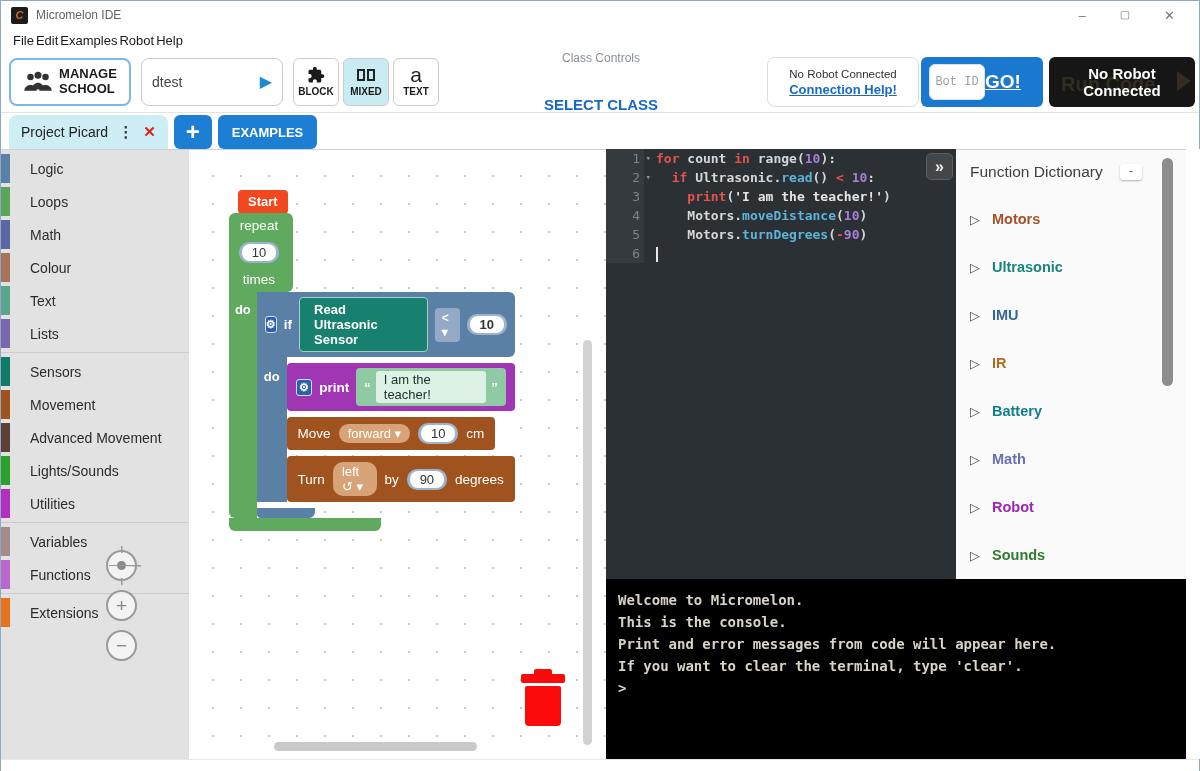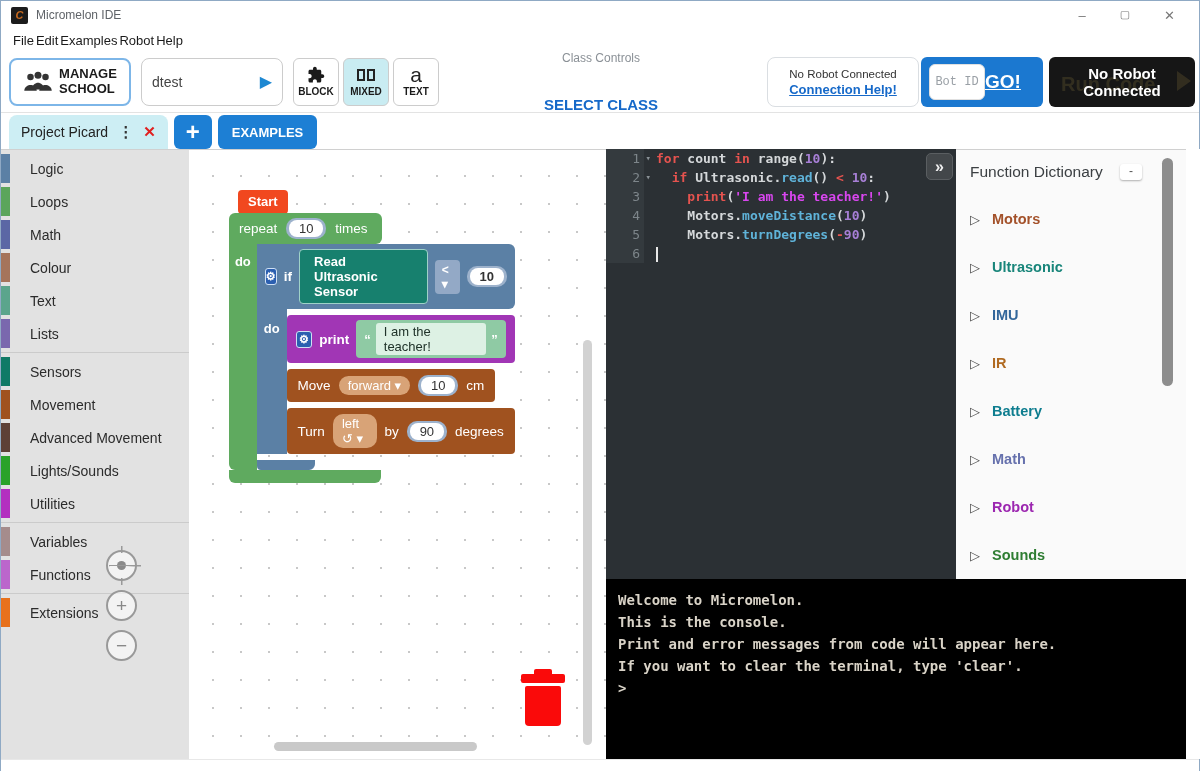--- a/index.html
+++ b/index.html
@@ -64,21 +64,21 @@
   .pal-bar { width:9px; height:29px; margin-right:20px; }
   .pal-label { font-size:14px; color:#2b2b2b; }
 
   
   .workspace { position:absolute; left:188px; top:148px; width:417px; height:610px; background:#fff; border-top:1px solid #d0d0d0;
     background-image:radial-gradient(circle, #c8c8c8 1.2px, transparent 1.4px); background-size:28px 28px; background-position:10px 12px; }
   .blocks { position:absolute; left:0; top:0; }
   .blk-start { position:absolute; left:49px; top:40px; background:#f1481f; color:#fff; font-weight:bold; font-size:13px; padding:4px 10px 5px; border-radius:4px; cursor:grab; }
   .blk-start::after { content:""; position:absolute; left:10px; bottom:-5px; width:14px; height:5px; background:#f1481f; border-radius:0 0 3px 3px; }
   .blk-repeat { position:absolute; left:40px; top:63px; cursor:grab; }
-  .g { background:#5faa5f; }
+  .g { background:#5faa5f;flex-direction:column; }
   .rep-head { display:inline-flex; align-items:center; gap:9px; padding:5px 14px 5px 10px; border-radius:6px 6px 6px 0; color:#fff; font-size:13.5px; }
   .socket { background:#9db2cc; border-radius:10px; padding:2px 3px; display:inline-flex; }
   .numfield { background:#fff; border-radius:8px; min-width:34px; padding:1px 6px; text-align:center; color:#333; font-size:13px; }
   .rep-body { display:flex; }
   .rep-left { width:34px; color:#fff; font-weight:bold; font-size:13px; text-align:center; padding-top:10px; border-radius:0 0 0 6px; }
   .rep-foot { width:152px; height:13px; border-radius:0 0 6px 6px; }
   .b { background:#5b80a5; }
   .if-head { display:inline-flex; align-items:center; gap:7px; padding:5px 8px; border-radius:0 6px 6px 0; color:#fff; font-size:13.5px; font-weight:bold; }
   .gear { width:17px; height:17px; background:#2b5fb0; border:1px solid #cfe0f4; border-radius:3px; color:#fff; font-size:11px; line-height:15px; text-align:center; cursor:pointer; }
   .chip-teal { background:#17806e; border:1px solid #9fd2c8; border-radius:4px; padding:4px 14px; color:#fff; font-weight:bold; font-size:13px; }
@@ -105,21 +105,21 @@
   .trash .bin { width:36px; height:40px; background:#fa0a0a; margin:3px auto 0; border-radius:2px 2px 4px 4px; }
   .ws-vscroll { position:absolute; right:14px; top:190px; width:9px; height:405px; background:#d2d2d2; border-radius:5px; cursor:pointer; }
   .ws-hscroll { position:absolute; left:85px; bottom:8px; width:203px; height:9px; background:#c9c9c9; border-radius:5px; cursor:pointer; }
 
   
   .editor { position:absolute; left:605px; top:148px; width:350px; height:430px; background:#2b3034; font-family:"DejaVu Sans Mono", monospace; font-size:13px; font-weight:600; overflow:hidden; }
   .ed-line { display:flex; height:19px; line-height:19px; }
   .ed-gutter { width:38px; background:#343a3e; color:#7d858a; text-align:right; padding-right:4px; flex:none; font-weight:normal; position:relative; }
   .ed-fold { position:absolute; right:-7px; top:0; color:#8a9196; font-size:9px; }
   .ed-code { padding-left:12px; white-space:pre; }
-  .tk-kw { color:#e5534f; } .tk-pl { color:#d5d8da; } .tk-fn { color:#5fb3d9; } .tk-num { color:#a77fd6; } .tk-str { color:#d946ef;margin-top:48px; }
+  .tk-kw { color:#e5534f; } .tk-pl { color:#d5d8da; } .tk-fn { color:#5fb3d9; } .tk-num { color:#a77fd6; } .tk-str { color:#e5e5e5;margin-top:48px; }
   .ed-cursor { display:inline-block; width:2px; height:15px; background:#e8e8e8; vertical-align:middle; }
   .collapse-btn { position:absolute; left:925px; top:152px; width:27px; height:27px; background:#43474a; border:1px solid #5a5e61; border-radius:5px; color:#f0f0f0; font-size:16px; font-weight:bold; display:flex; align-items:center; justify-content:center; cursor:pointer; z-index:5; }
 
   
   .dict { position:absolute; left:955px; top:148px; width:230px; height:430px; background:#fafafa; border-top:1px solid #d0d0d0; }
   .dict-head { display:flex; align-items:center; justify-content:space-between; padding:13px 44px 0 14px; }
   .dict-title { font-size:15.5px; color:#3c4043; }
   .dict-min { width:22px; height:16px; background:#fff; border-radius:3px; box-shadow:0 1px 2px rgba(0,0,0,.3); font-size:12px; color:#555; text-align:center; line-height:14px; cursor:pointer; }
   .dict-items { margin-top:14px; }
   .dict-item { height:48px; display:flex; align-items:center; gap:12px; padding-left:14px; cursor:pointer; }

